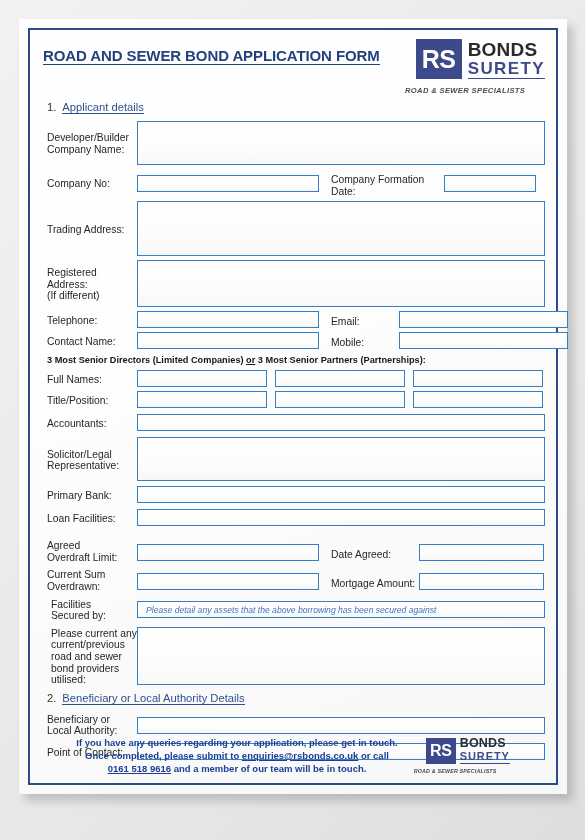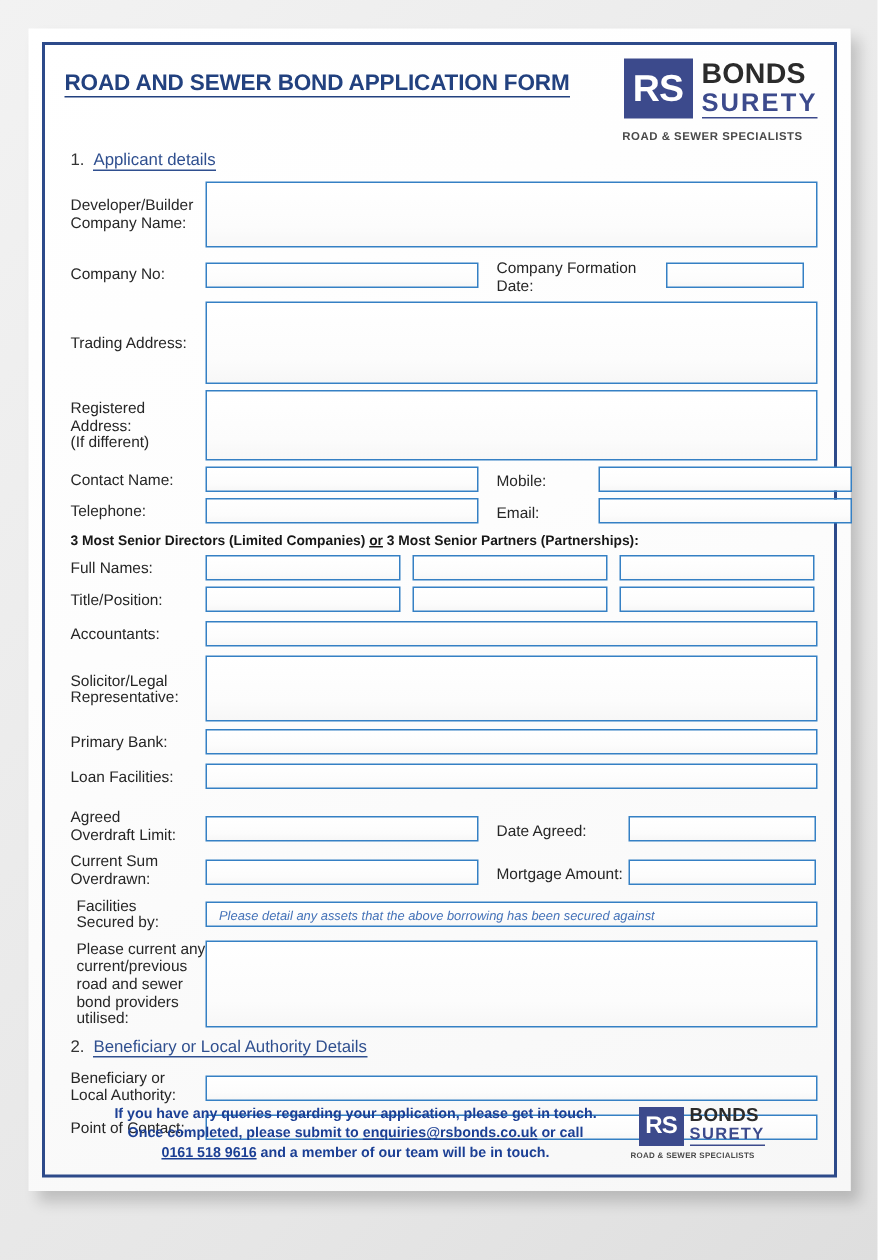--- a/index.html
+++ b/index.html
@@ -125,21 +125,22 @@
     line-height: 19px;
     letter-spacing: 1.4px;
     border-bottom: 1.5px solid #3c4a8c;
   }
   .logo-tag {
     margin-top: 7px;
     font-size: 7.6px;
     font-weight: bold;
     color: #4a4a4a;
     letter-spacing: 0.35px;
-    text-align: center;
+    text-align: left;
+    font-style: italic;
   }
 
   
   .logo.small { width: 96px; position: static; }
   .logo.small .logo-sq { width: 30px; height: 26px; font-size: 16px; line-height: 26px; }
   .logo.small .logo-bonds { font-size: 12.5px; line-height: 12.5px; }
   .logo.small .logo-surety { font-size: 11px; line-height: 13px; letter-spacing: 0.9px; }
   .logo.small .logo-main { gap: 4px; }
   .logo.small .logo-tag { margin-top: 4px; font-size: 5.3px; letter-spacing: 0.2px; }
 
@@ -279,30 +280,30 @@
     <div class="row">
       <div class="lbl w1">
         <div>Registered</div>
         <div>Address:</div>
         <div>(If different)</div>
       </div>
       <div class="fld h-addr"></div>
     </div>
 
     <div class="row">
+      <div class="lbl w1">Telephone:</div>
+      <div class="fld w-short"></div>
+      <div class="lbl mid narrow">Email:</div>
+      <div class="fld w-right"></div>
+    </div>
+
+    <div class="row">
       <div class="lbl w1">Contact Name:</div>
       <div class="fld w-short"></div>
       <div class="lbl mid narrow">Mobile:</div>
-      <div class="fld w-right"></div>
-    </div>
-
-    <div class="row">
-      <div class="lbl w1">Telephone:</div>
-      <div class="fld w-short"></div>
-      <div class="lbl mid narrow">Email:</div>
       <div class="fld w-right"></div>
     </div>
 
     <div class="subhead"><span>3 Most Senior Directors (Limited Companies) </span><u>or</u><span> 3 Most Senior Partners (Partnerships):</span></div>
 
     <div class="row">
       <div class="lbl w1">Full Names:</div>
       <div class="fld third"></div>
       <div class="gap"></div>
       <div class="fld third"></div>

